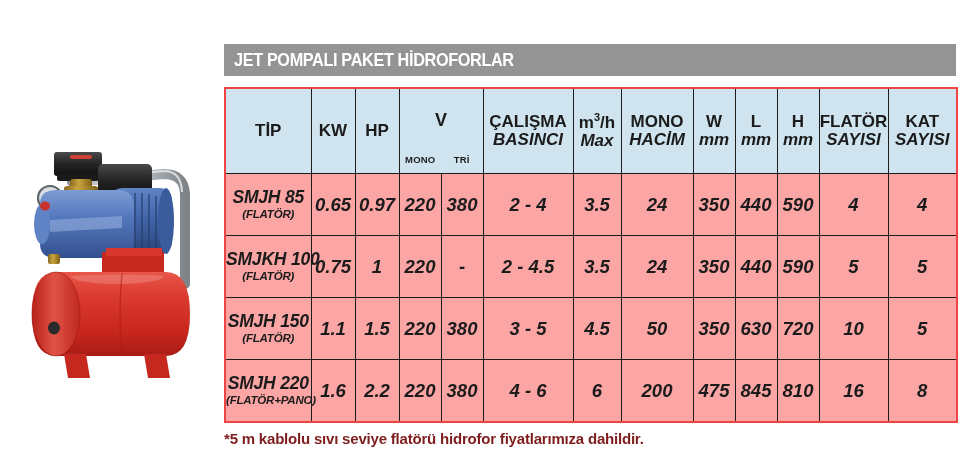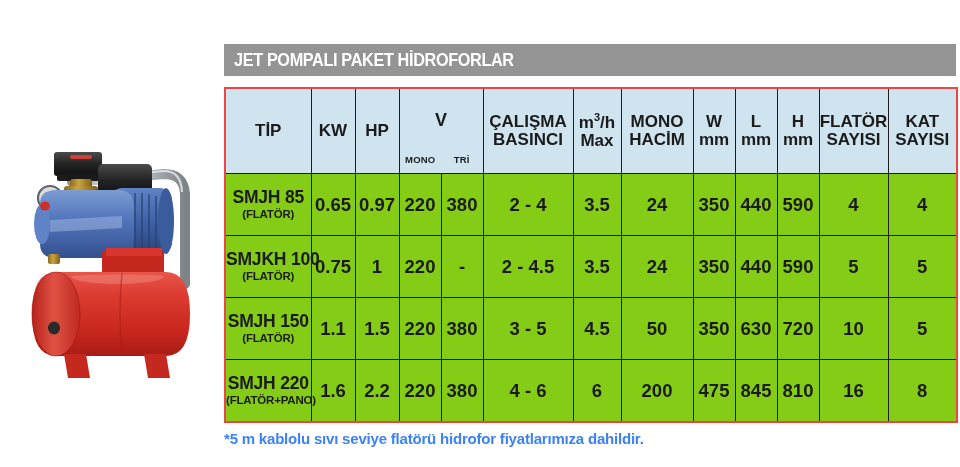--- a/index.html
+++ b/index.html
@@ -70,21 +70,21 @@
   }
 
   
   #spec-table thead th {
     background: #cfe4ee;
     height: 84px;
     font-size: 17px;
     line-height: 1.06;
   }
   th .hdr-stack { display: block; }
-  th .hdr-sub { display: block; }
+  th .hdr-sub { display: block; font-style: italic; }
   th sup { font-size: 11px; vertical-align: super; }
 
   
   th.v-head { position: relative; }
   th.v-head .v-main {
     display: block;
     position: absolute;
     top: 22px; left: 0; right: 0;
     font-size: 18px;
   }
@@ -96,23 +96,24 @@
   }
   th.v-head .v-subrow span {
     flex: 1;
     font-size: 9.5px;
     font-weight: bold;
     letter-spacing: 0.2px;
   }
 
   
   #spec-table tbody td {
-    background: #84cc16;
+    background: #fca5a5;
     height: 61px;
     font-size: 18.5px;
+    font-style: italic;
   }
   td.tip-cell {
     text-align: left;
     padding-left: 6px;
     line-height: 1.12;
   }
   td.tip-cell .tip-model {
     display: block;
     font-size: 17.5px;
     letter-spacing: -0.2px;
@@ -123,21 +124,21 @@
     font-size: 11.5px;
     letter-spacing: -0.2px;
     white-space: nowrap;
   }
 
   
   #footnote {
     margin-top: 7px;
     font-size: 15px;
     font-weight: bold;
-    color: #3b82f6;
+    color: #7f1d1d;
     letter-spacing: -0.2px;
     white-space: nowrap;
   }
 </style>
 </head>
 <body>
 
 <div id="product-figure">
   <svg id="pump-illustration" viewBox="0 0 200 262">
     <defs>

